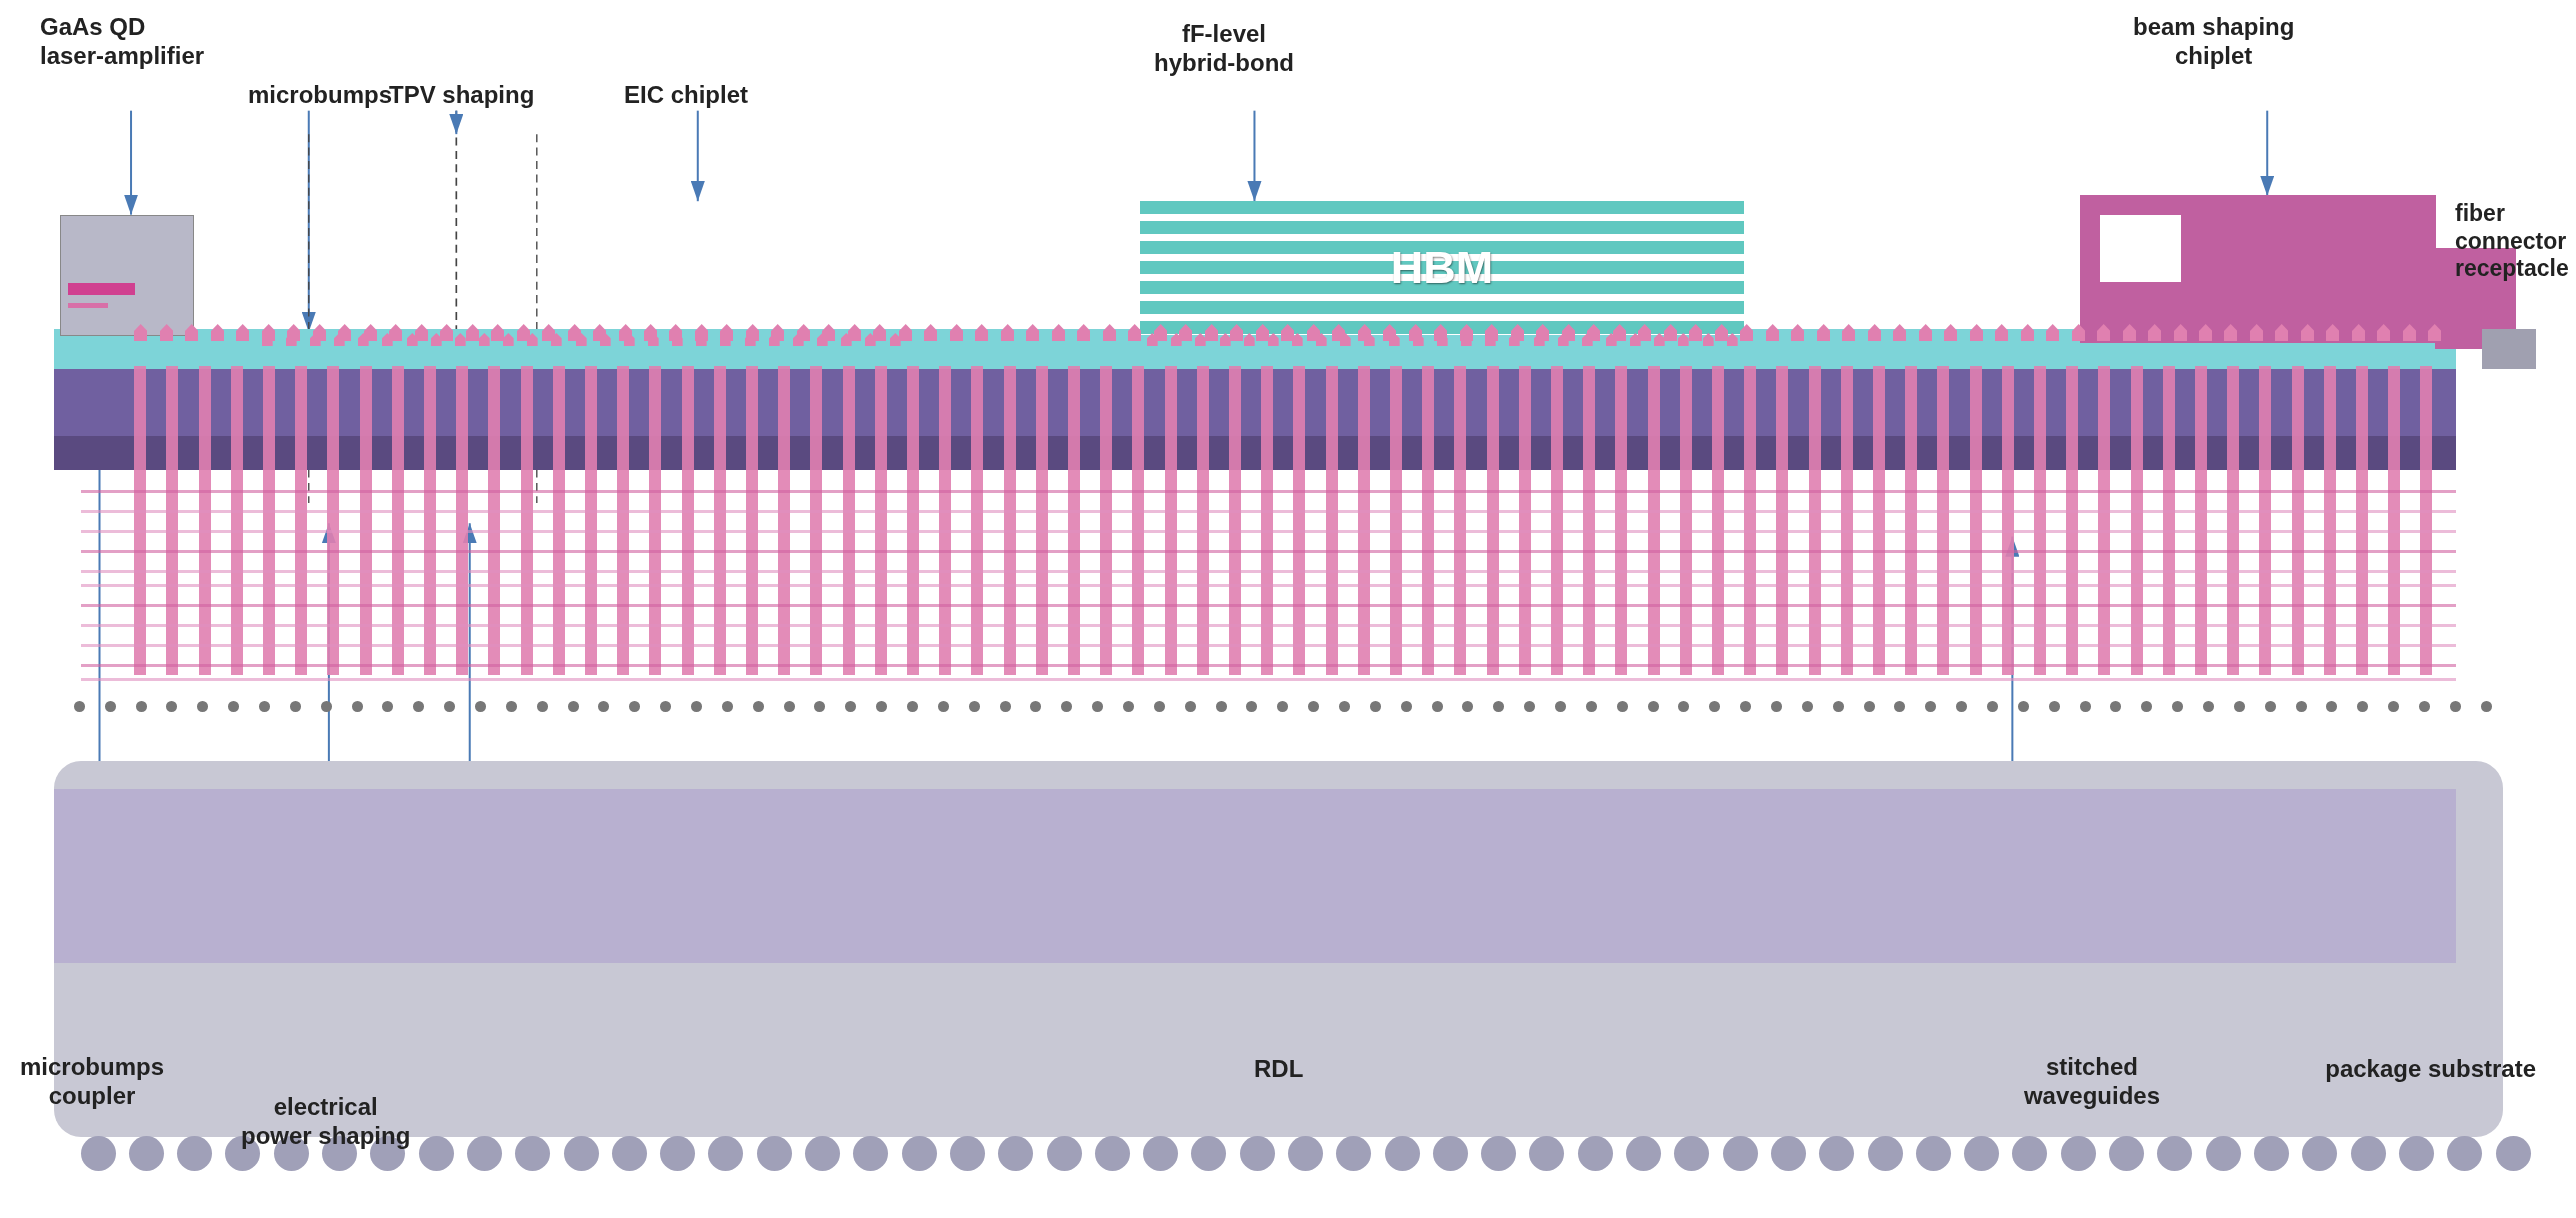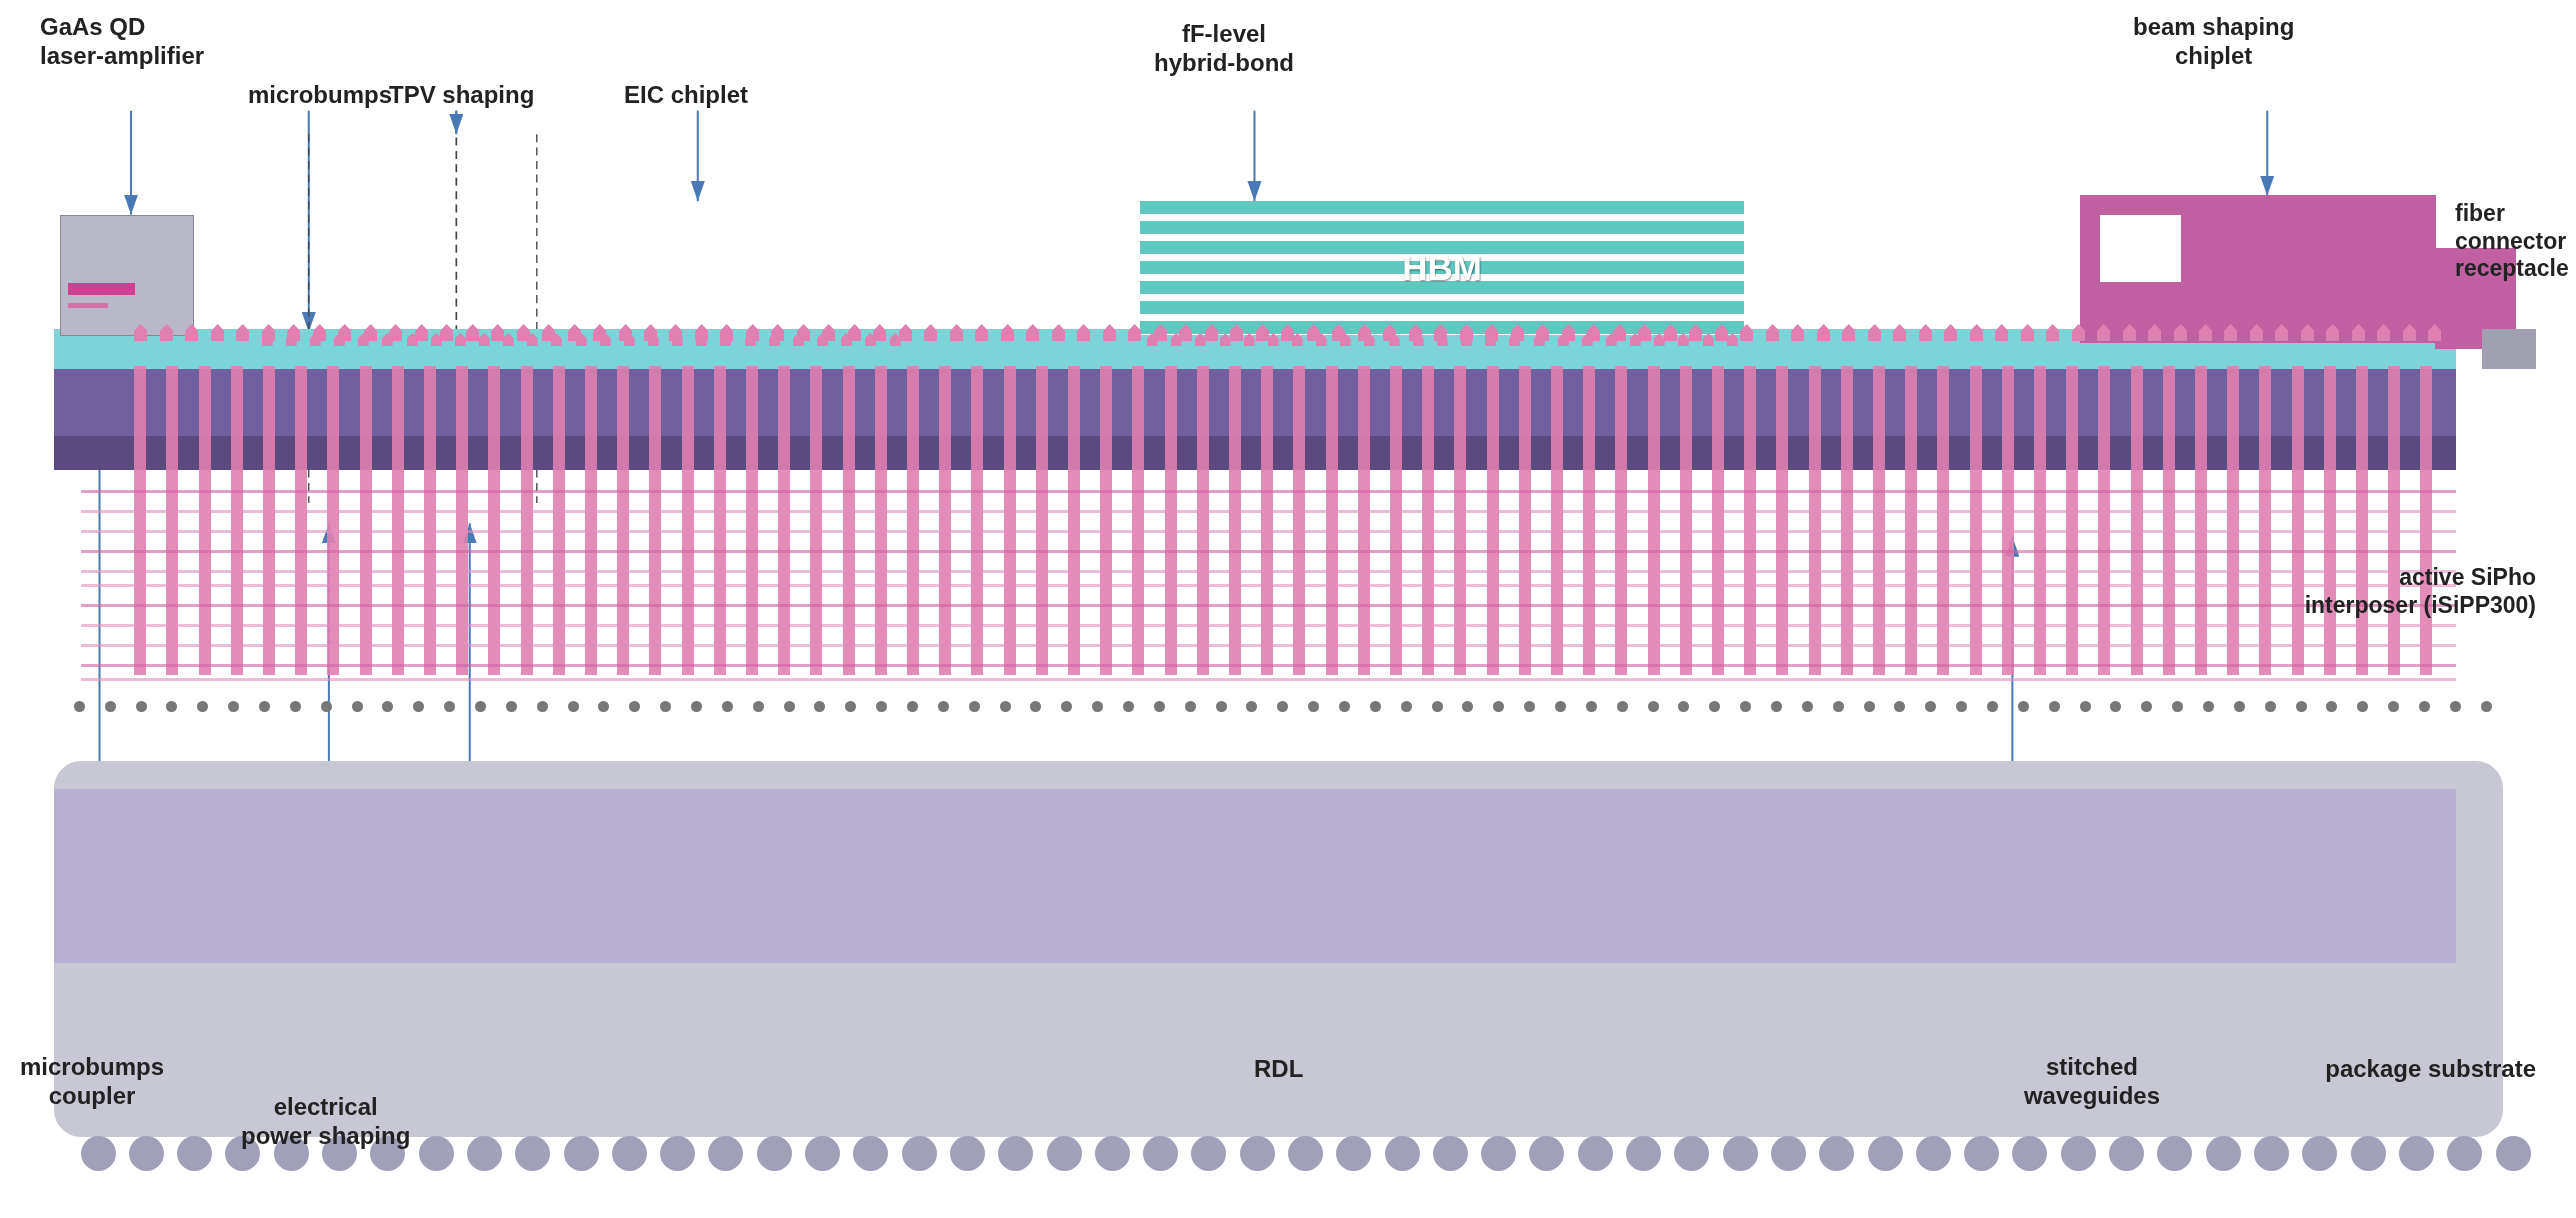--- a/index.html
+++ b/index.html
@@ -129,21 +129,21 @@
       width: 100%;
       height: 100%;
       background: repeating-linear-gradient(
         to bottom,
         #60c8c0 0px, #60c8c0 13.4px,
         #ffffff 13.4px, #ffffff 20px
       );
     }
     .hbm-label-overlay {
       position: absolute;
-      font-size: 35px;
+      font-size: 45px;
       font-weight: bold;
       color: white;
       text-shadow: 0.7px 0.7px 2px rgba(0,0,0,0.5);
       text-align: center;
     }
 
     
     .beam-chip {
       position: absolute;
       top: 195px;
@@ -604,22 +604,20 @@
   <div class="label" style="top: 20px; left: 1154px; text-align: center; white-space: pre-line;">fF-level
 hybrid-bond</div>
 
   <div class="label" style="top: 13.4px; left: 2133px; text-align: center; white-space: pre-line;">beam shaping
 chiplet</div>
 
   <div class="label" style="top: 200px; left: 2455px; text-align: left; white-space: pre-line; font-size: 23px;">fiber
 connector
 receptacle</div>
 
-  <div class="label" style="top: 564px; right: 40px; text-align: right; white-space: pre-line; font-size: 23px;">active SiPho
-interposer (iSiPP300)</div>
 
   <div class="label" style="bottom: 134px; right: 40px; text-align: right;">package substrate</div>
 
   <div class="label" style="bottom: 107px; left: 20px; text-align: center; white-space: pre-line;">microbumps
 coupler</div>
 
   <div class="label" style="bottom: 67px; left: 241px; text-align: center; white-space: pre-line;">electrical
 power shaping</div>
 
   <div class="label" style="bottom: 134px; left: 1254px; text-align: center;">RDL</div>

